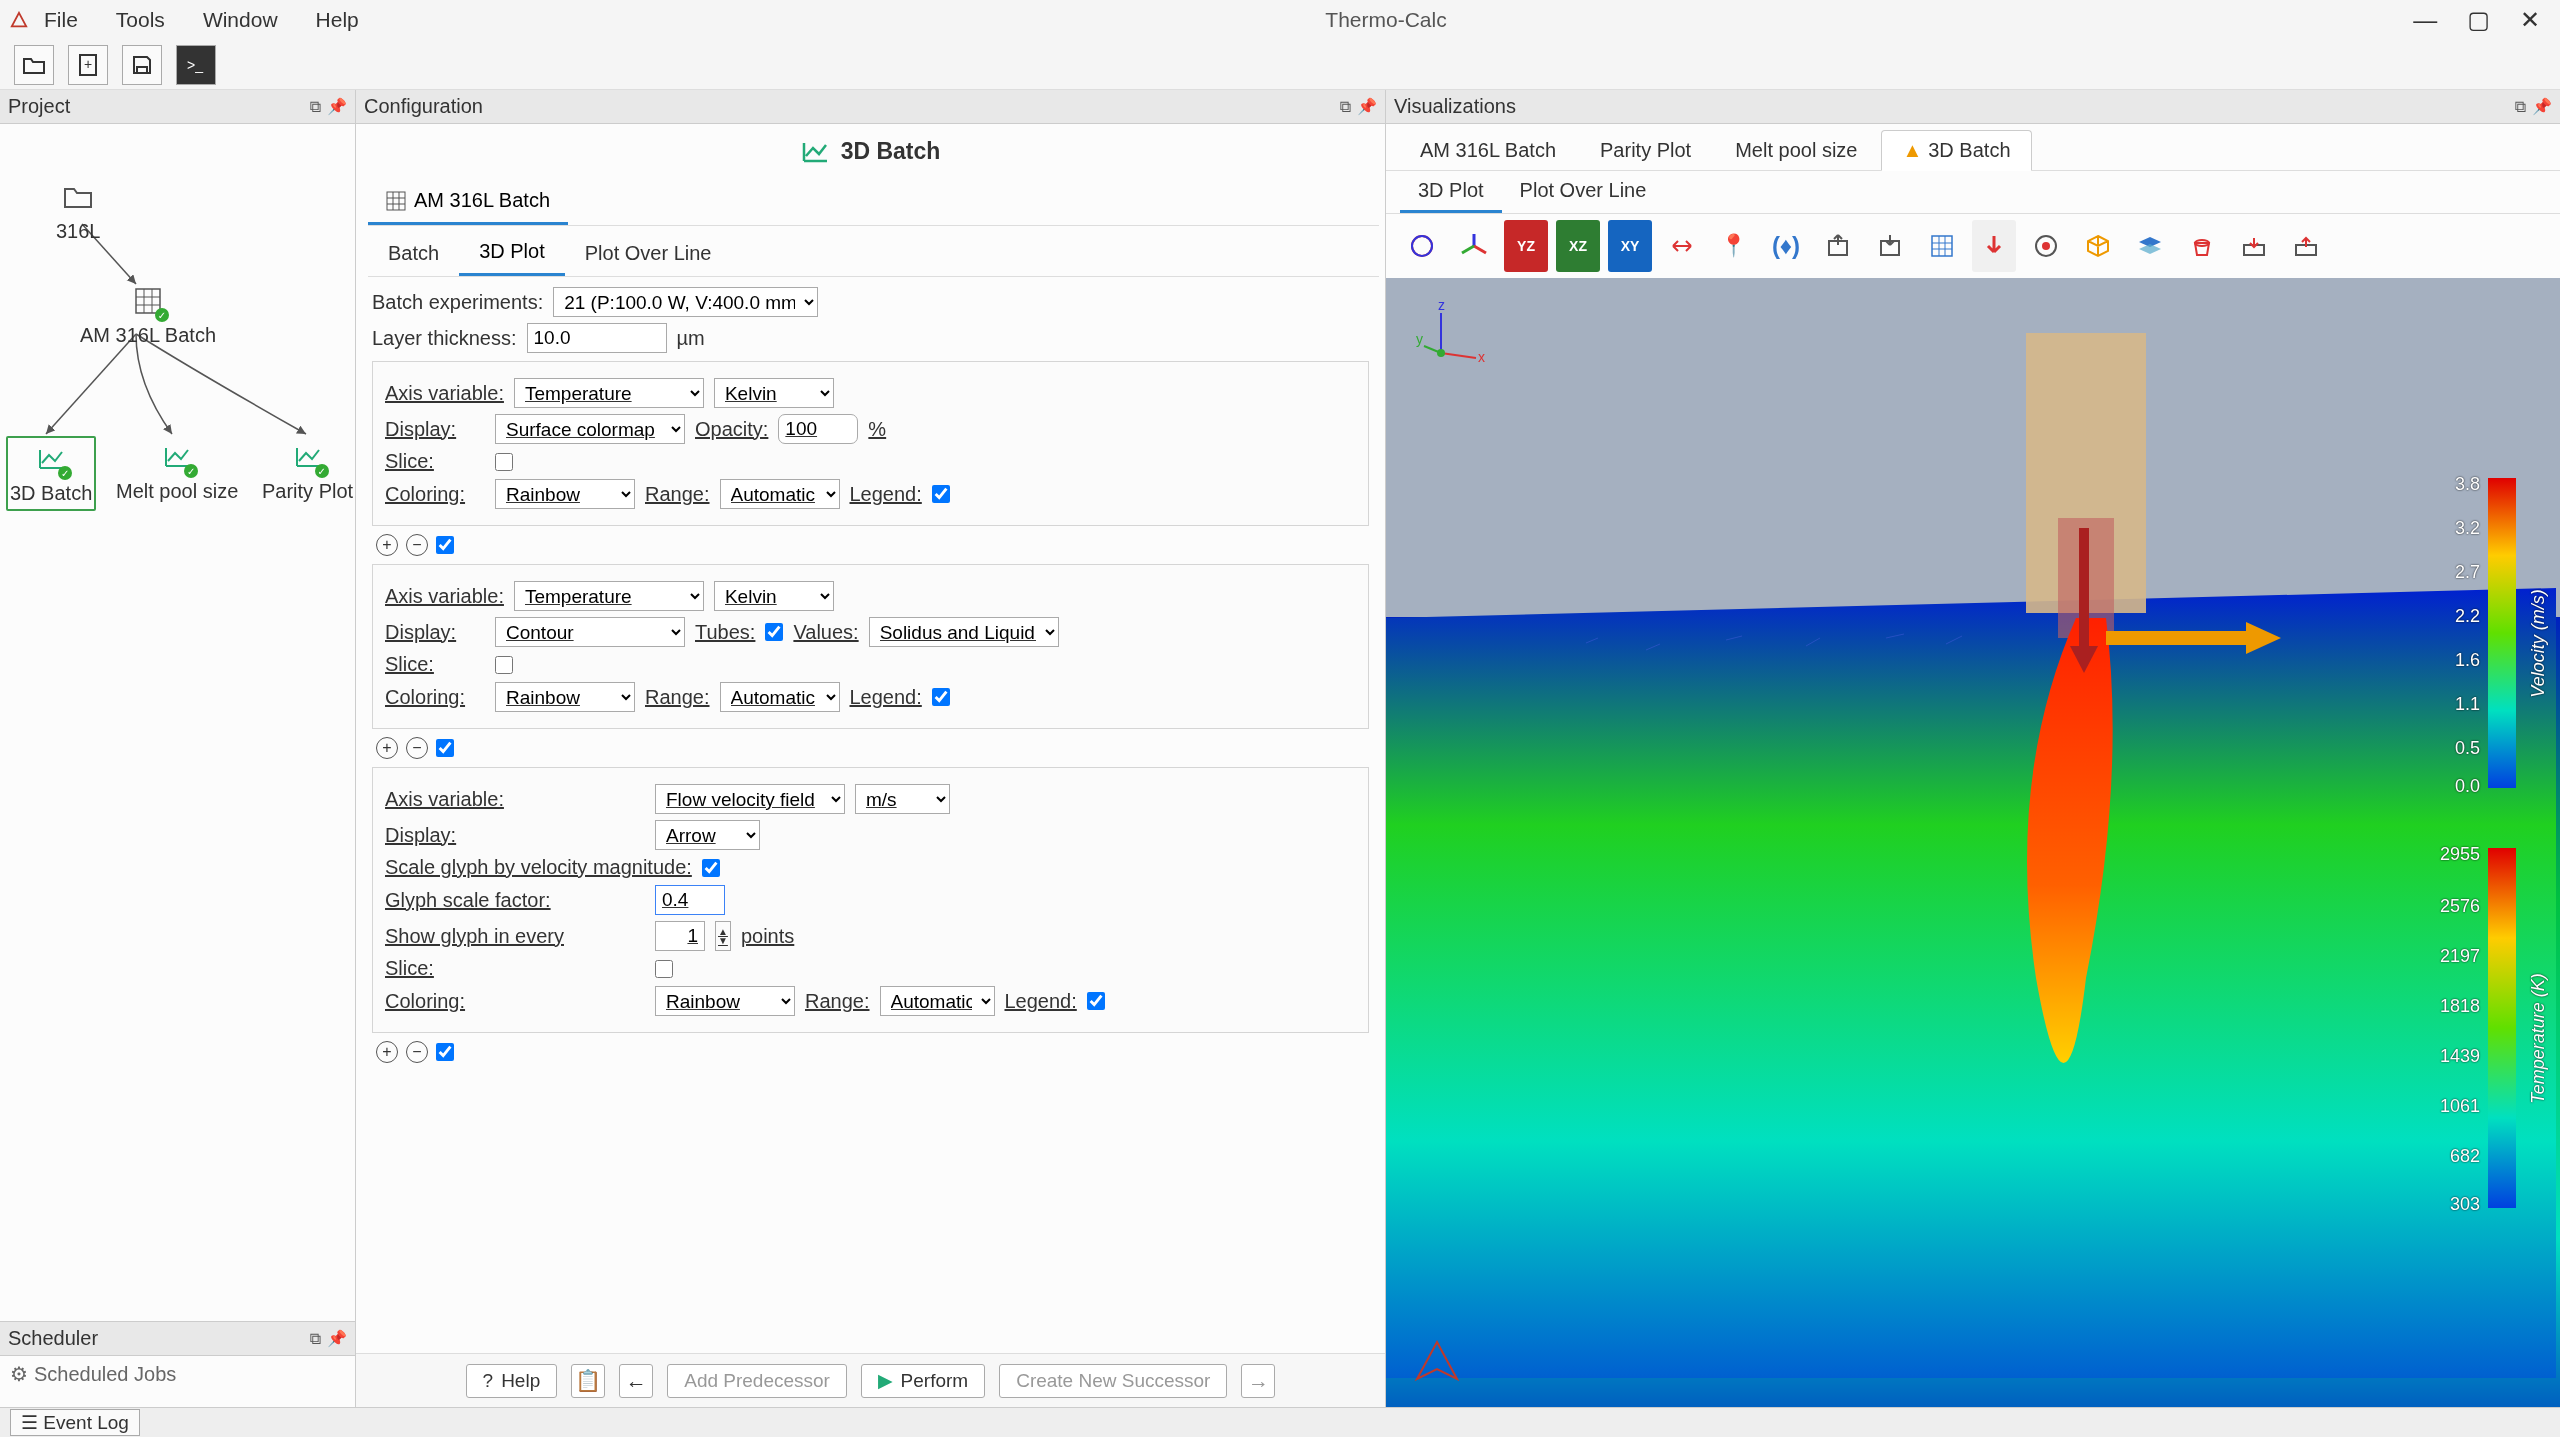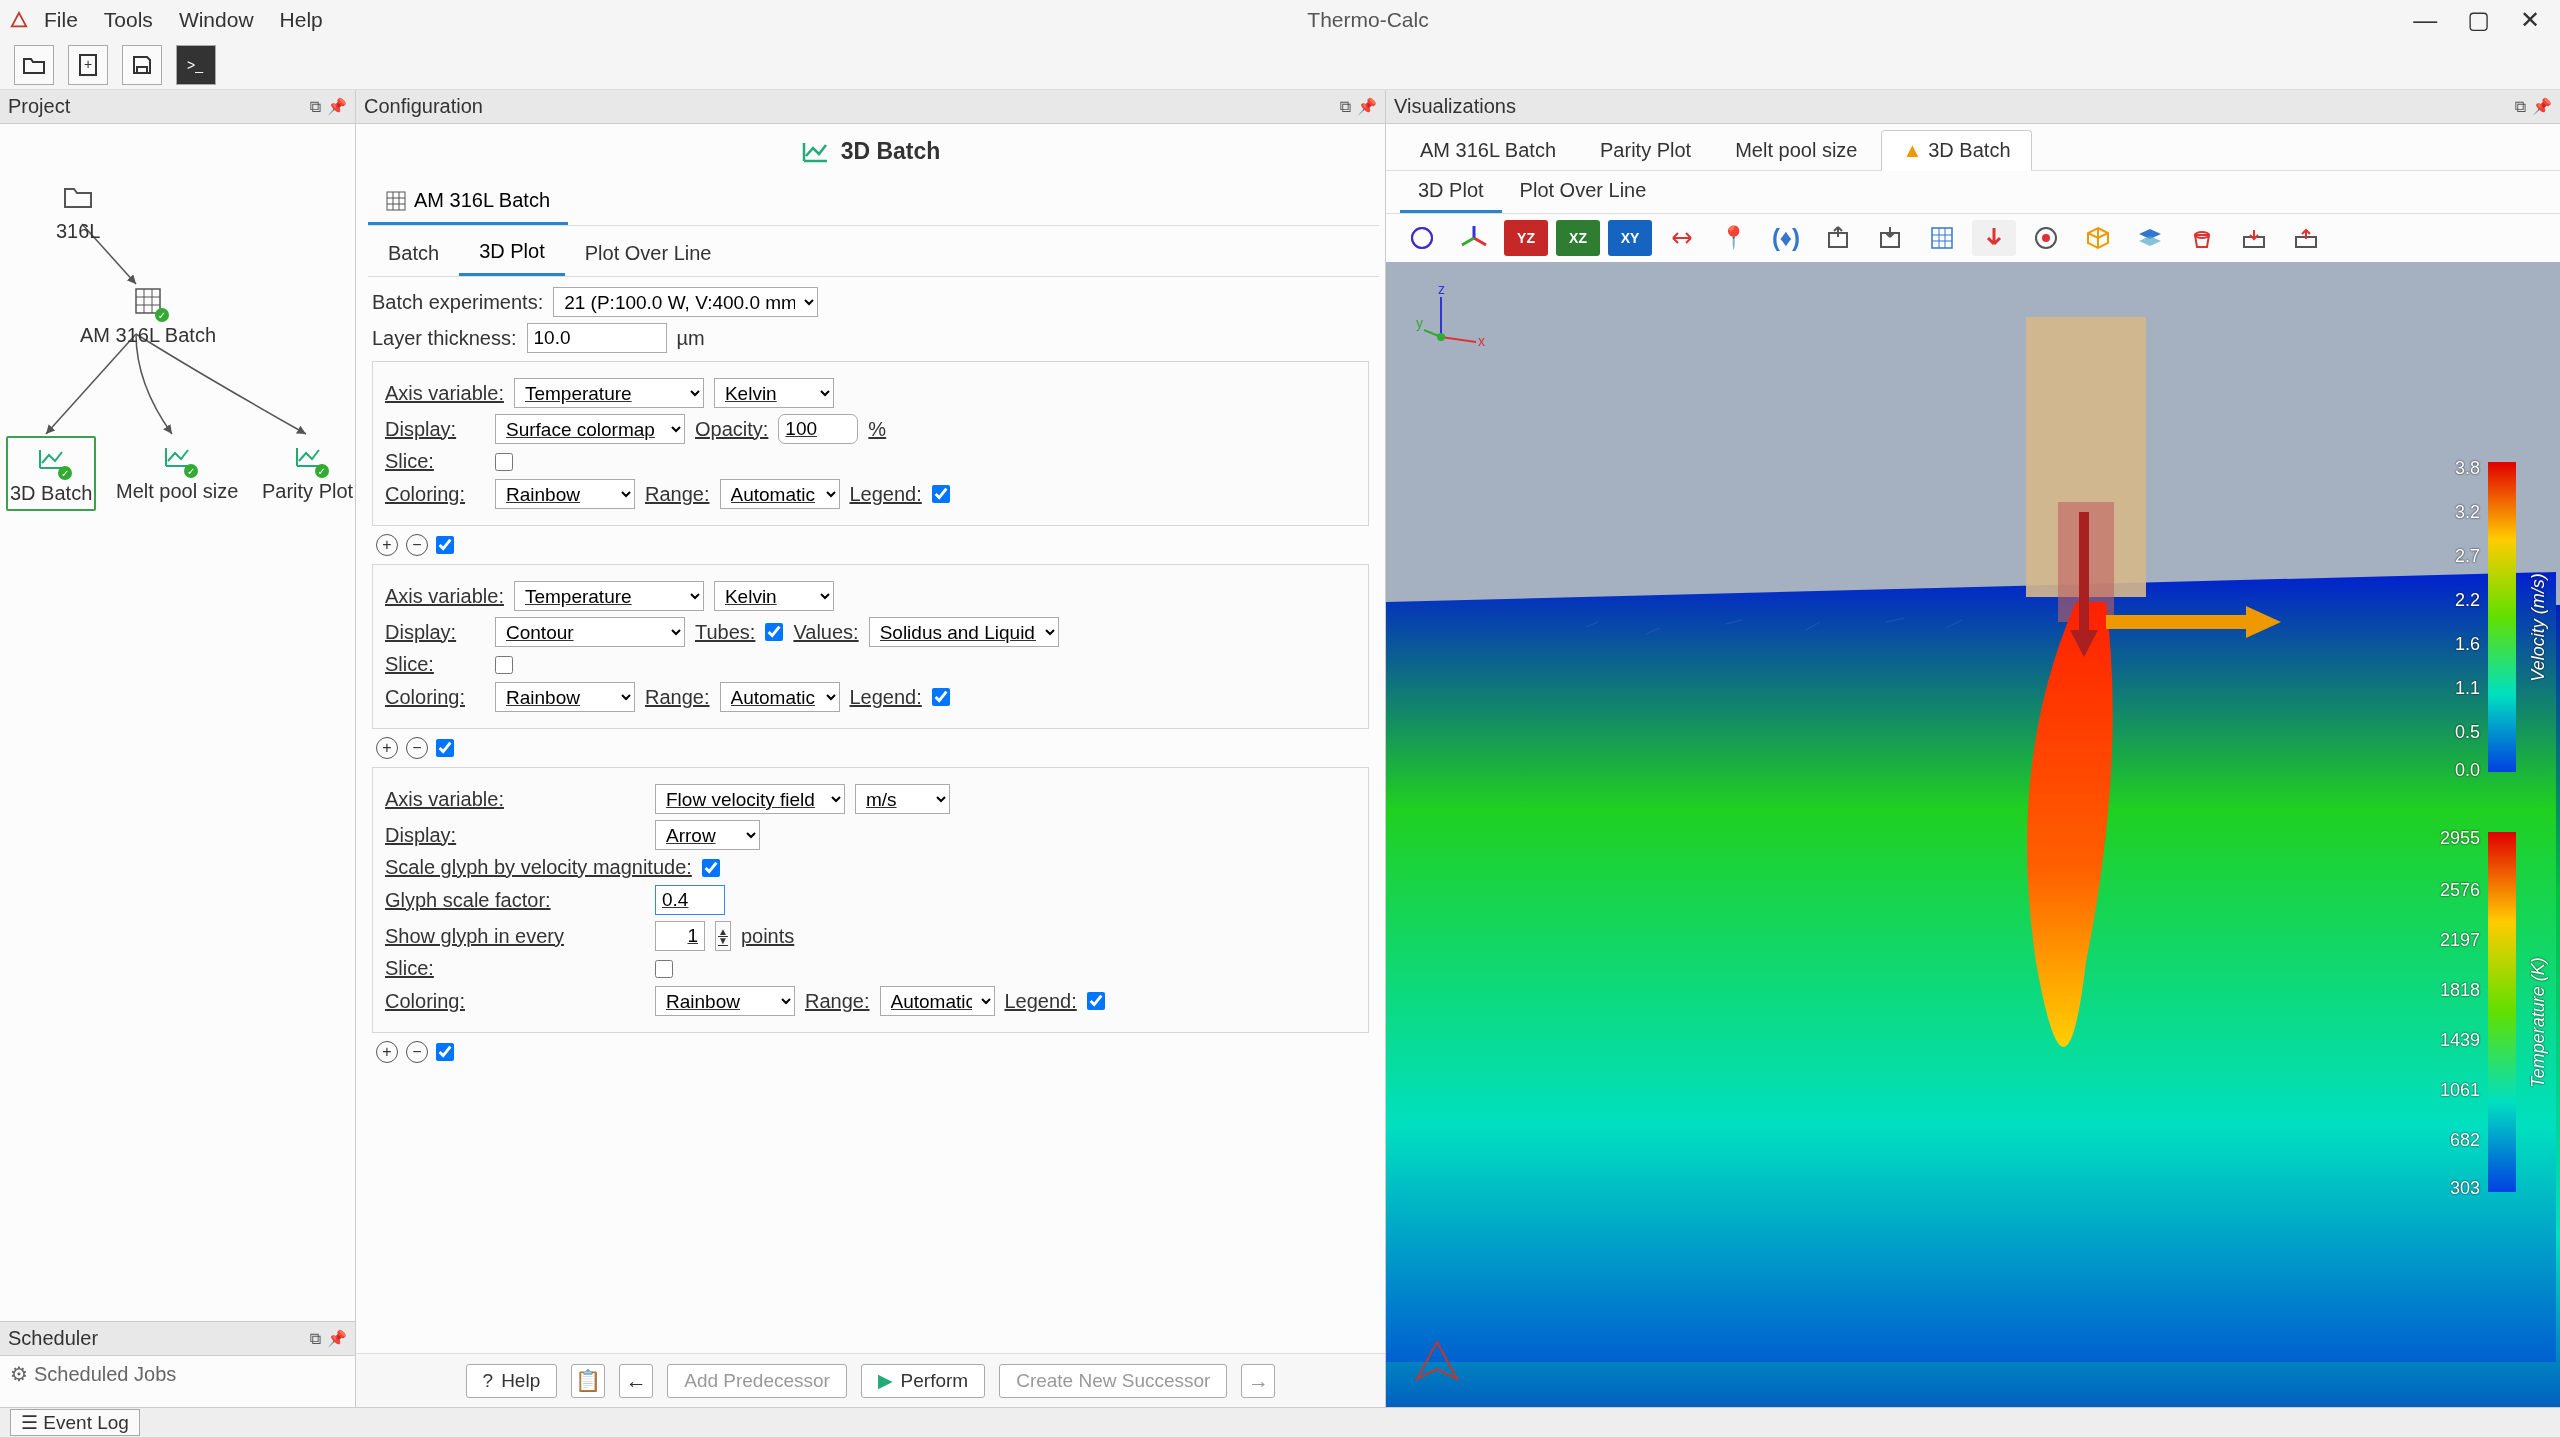--- a/index.html
+++ b/index.html
@@ -1,19 +1,19 @@
 <!DOCTYPE html>
 <html><head>
 <meta charset="utf-8">
 <style>
 * { box-sizing: border-box; margin: 0; padding: 0; font-family: "Segoe UI", Arial, sans-serif; }
 html, body { width: 2560px; height: 1437px; background: #f0f0f0; font-size: 21px; color: #333; overflow: hidden; }
 .titlebar { height: 40px; display: flex; align-items: center; padding: 0 10px; background: #f5f5f5; }
 .titlebar .logo { width: 18px; height: 18px; margin-right: 10px; }
-.titlebar .menu { display: flex; gap: 26px; margin-left: 6px; }
+.titlebar .menu { display: flex; gap: 38px; margin-left: 6px; }
 .titlebar .menu span { font-size: 21px; }
 .titlebar .title { flex: 1; text-align: center; font-size: 21px; color: #555; }
 .titlebar .winctl { display: flex; gap: 30px; font-size: 24px; color: #333; padding-right: 10px; }
 .toolbar { height: 50px; display: flex; align-items: center; gap: 14px; padding: 0 14px; background: #f5f5f5; border-bottom: 1px solid #ddd; }
 .tbtn { width: 40px; height: 40px; border: 1px solid #aaa; background: #fafafa; display: flex; align-items: center; justify-content: center; }
 .main { display: flex; height: calc(1437px - 40px - 50px - 30px); }
 .col-left { width: 356px; display: flex; flex-direction: column; border-right: 1px solid #ccc; background: #fcfcfc; }
 .col-mid { width: 1030px; display: flex; flex-direction: column; border-right: 1px solid #ccc; background: #fcfcfc; }
 .col-right { flex: 1; display: flex; flex-direction: column; background: #fcfcfc; }
 .panel-head { height: 34px; display: flex; align-items: center; padding: 0 8px; font-size: 20px; background: #e8e8e8; border-bottom: 1px solid #ccc; }
@@ -44,21 +44,21 @@
 .fbtn { height:34px; padding:0 16px; border:1px solid #aaa; background:#fff; font-size:19px; display:flex; align-items:center; gap:8px; border-radius:3px;}
 .fbtn.dis { color:#999; }
 .navarrow { width:34px; height:34px; border:1px solid #aaa; background:#fff; display:flex; align-items:center; justify-content:center; border-radius:3px;}
 .viz-tabs { display:flex; padding: 6px 14px 0; gap: 4px; border-bottom:1px solid #ddd; }
 .viz-tab { padding: 8px 20px; font-size: 20px; border-radius:4px 4px 0 0; display:flex; align-items:center; gap:6px;}
 .viz-tab.active { background:#fff; border:1px solid #ccc; border-bottom:1px solid #fff; margin-bottom:-1px;}
 .viz-subtabs { display:flex; padding: 0 14px; border-bottom:1px solid #ddd; }
 .viz-subtab { padding: 8px 18px; font-size: 20px; }
 .viz-subtab.active { border-bottom:3px solid #2a84d0; }
 .viz-toolbar { display:flex; gap:8px; padding: 6px 14px; flex-wrap:wrap; }
-.vtbtn { width:44px; height:36px; display:flex; align-items:center; justify-content:center; border-radius:3px; font-size:14px; font-weight:bold; }
+.vtbtn { width:44px; height:52px; display:flex; align-items:center; justify-content:center; border-radius:3px; font-size:14px; font-weight:bold; }
 .vtbtn.int { background:#f0f0f0; }
 .viz-canvas { flex:1; position:relative; background:linear-gradient(to bottom, #a5b0c0 0%, #a5b0c0 30%, #0020c0 30%, #00c040 55%, #00e0c0 85%, #0060c0 100%); }
 .legend { position:absolute; width:28px; display:flex; flex-direction:column; }
 .legend .bar { flex:1; background:linear-gradient(to bottom, #e00000, #ffcc00, #60e000, #00e0c0, #0040e0); }
 .legend .tick { position:absolute; right:36px; font-size:18px; color:#fff; text-shadow:0 0 2px #000;}
 .legend .vlabel { position:absolute; right:-22px; top:50%; transform:rotate(-90deg) translateX(50%); transform-origin:right; font-size:18px; color:#fff; text-shadow:0 0 2px #000; font-style:italic; white-space:nowrap;}
 .axes-gizmo { position:absolute; left:30px; top:20px; width:70px; height:70px; }
 .statusbar { height:30px; display:flex; align-items:center; padding:0 10px; background:#eee; border-top:1px solid #ccc; font-size:19px;}
 .statusbar .chip { border:1px solid #aaa; padding:1px 10px; background:#fafafa;}
 svg { display:block; }

